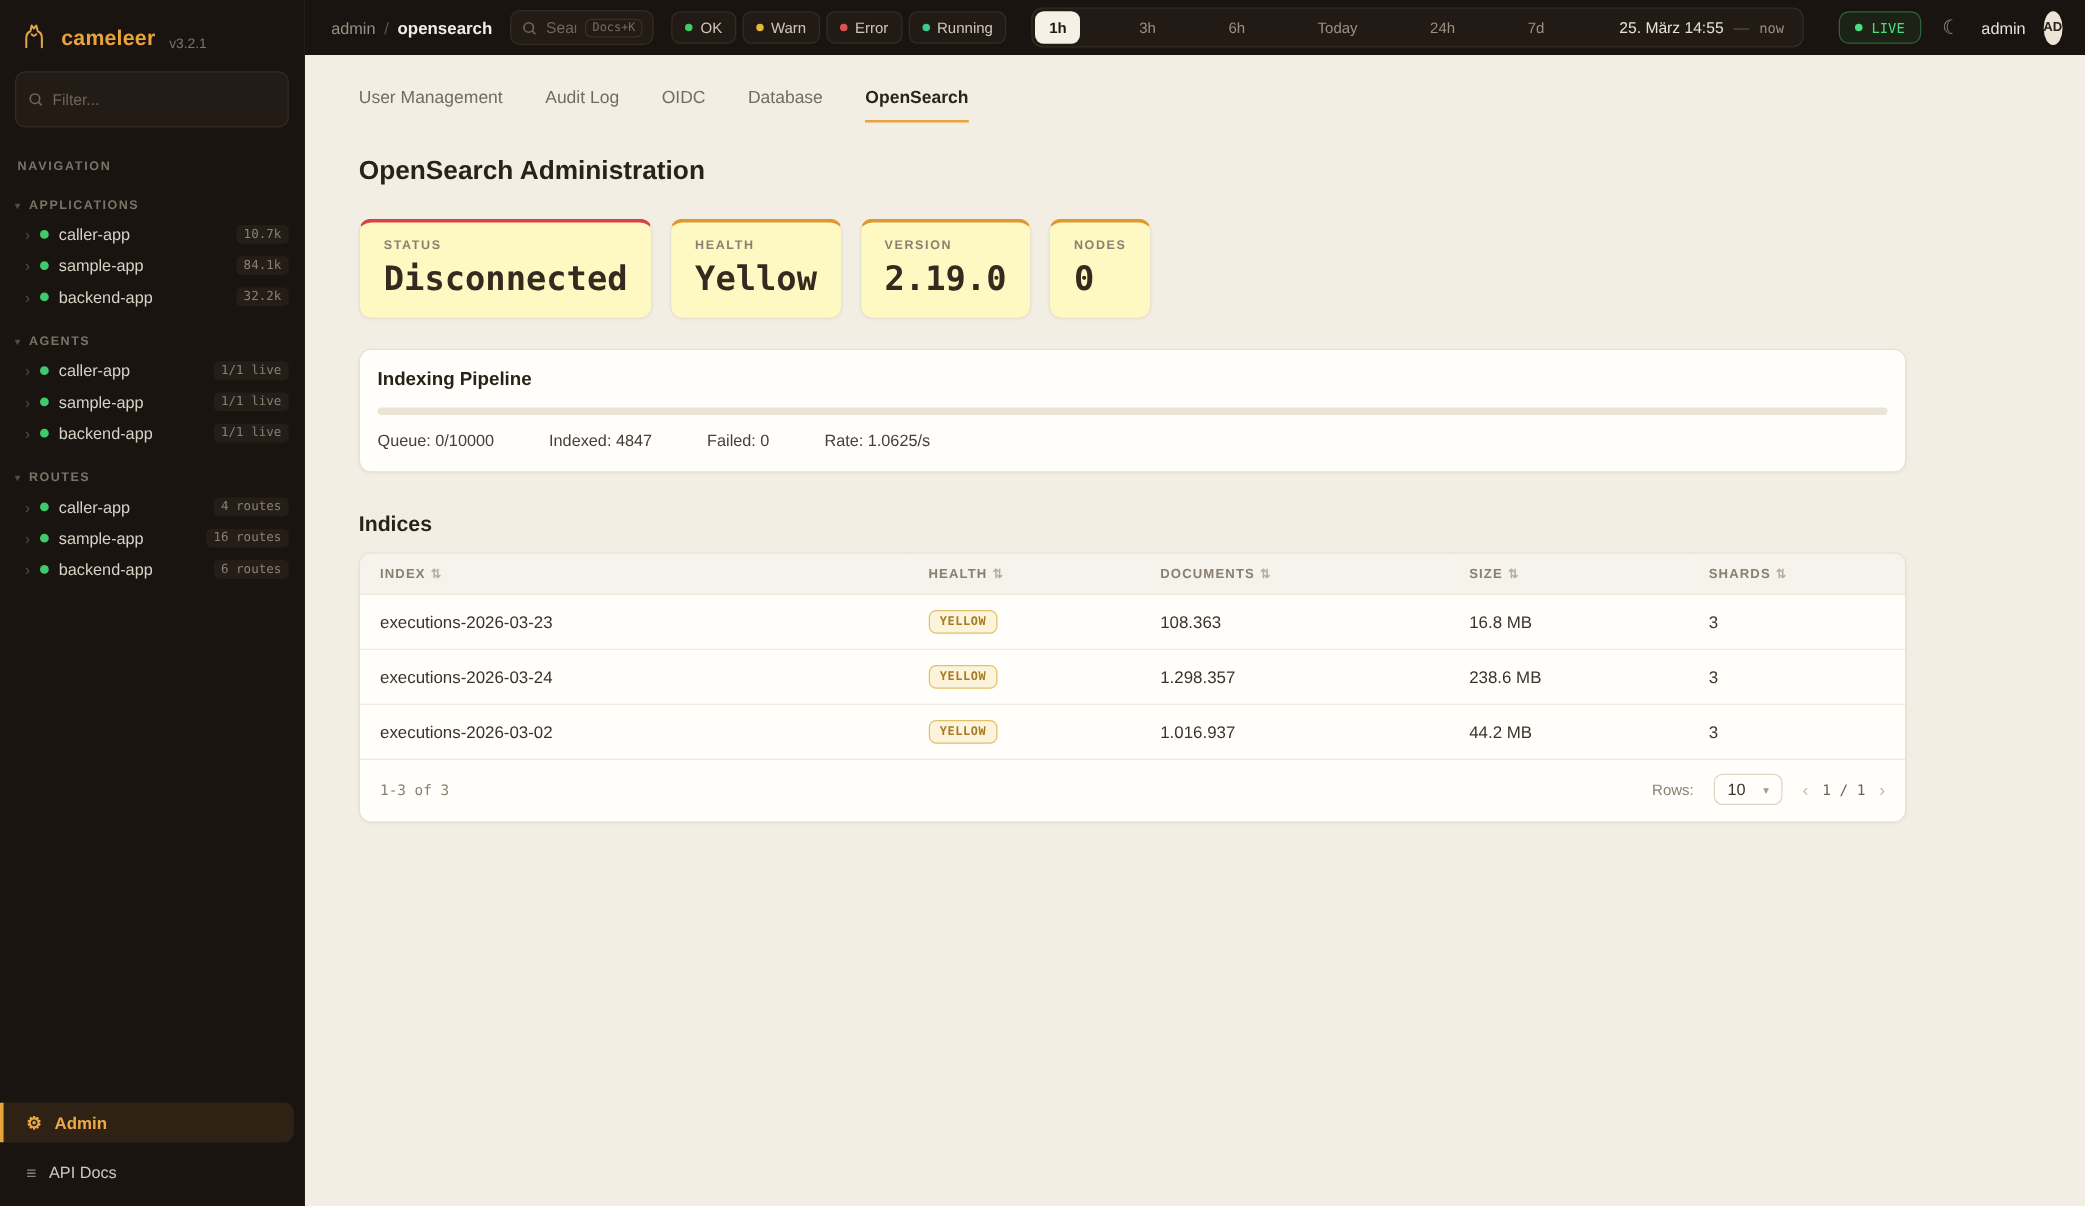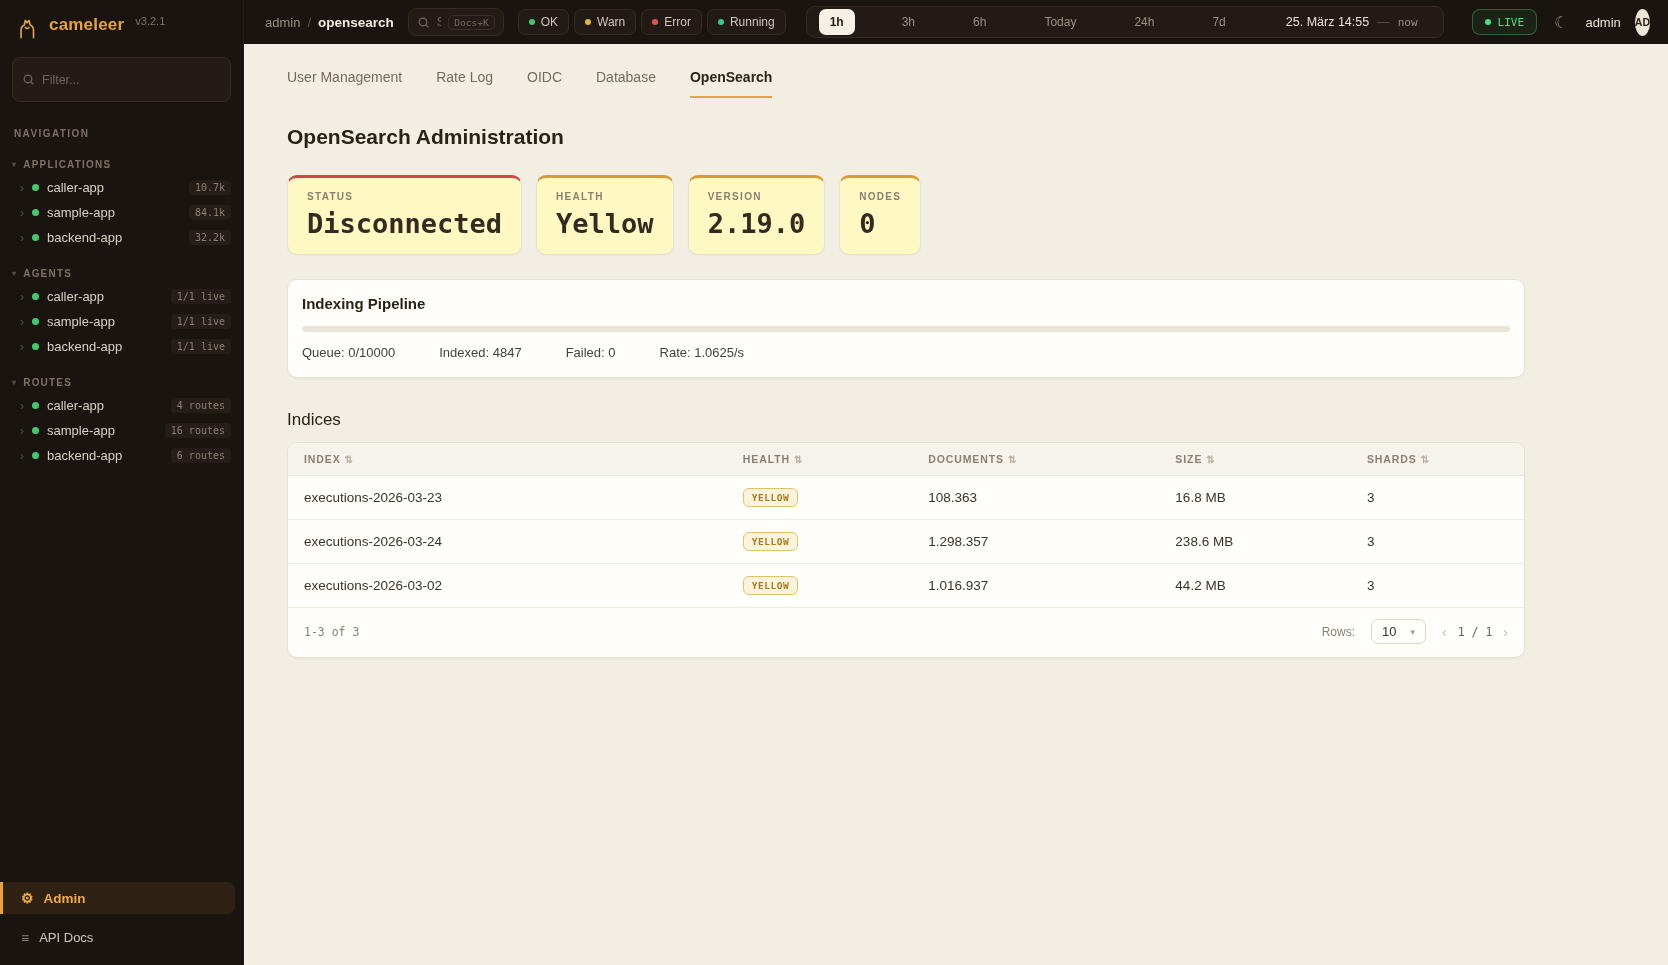--- a/index.html
+++ b/index.html
@@ -10,21 +10,21 @@
     display:flex;
     color:#2a2318;
   }
 
   
   .sidebar {
     width:244px; min-width:244px; height:965px;
     background:#1a1410; display:flex; flex-direction:column;
     border-right:1px solid #241d16;
   }
-  .logo-row { display:flex; align-items:flex-start; gap:9px; padding:15px 14px 10px; }
+  .logo-row { display:flex; align-items:flex-end; gap:9px; padding:15px 14px 10px; }
   .logo-mark { width:26px; height:26px; flex:none; }
   .logo-text { color:#e8a33d; font-weight:700; font-size:17px; letter-spacing:.2px; }
   .logo-version { color:#7d7265; font-size:11px; margin-left:2px; }
 
   .filter-box {
     margin:6px 12px 0; height:45px; background:#231c16;
     border:1px solid #352b21; border-radius:8px;
     display:flex; align-items:center; gap:7px; padding:0 9px;
   }
   .filter-box svg, .search-pill svg { flex:none; }
@@ -94,21 +94,21 @@
     display:flex; align-items:center; gap:6px; height:26px; padding:0 10px;
     border:1px solid #352b21; background:#221b15; border-radius:7px;
     color:#cfc7ba; font-size:12px; cursor:pointer; white-space:nowrap;
   }
   .pill .dot { width:6px; height:6px; }
   .dot-ok { background:#44c868; } .dot-warn { background:#e2b93b; }
   .dot-error { background:#e05252; } .dot-running { background:#3bc98f; }
 
   .time-group {
     display:flex; align-items:center; background:#221b15; border:1px solid #352b21;
-    border-radius:9px; padding:12px; height:32px; margin-left:6px;gap:36px;
+    border-radius:9px; padding:2px; height:32px; margin-left:6px;gap:36px;
   }
   .time-btn {
     height:26px; padding:0 11px; display:flex; align-items:center;
     color:#9a9083; font-size:12px; border-radius:7px; cursor:pointer; white-space:nowrap;
   }
   .time-btn.active { background:#f6f1e7; color:#221a11; font-weight:700; }
   .time-date { display:flex; align-items:center; gap:8px; padding:0 13px; font-size:12.5px; color:#e8e2d6; white-space:nowrap; }
   .time-date .sep { color:#5f564b; }
   .time-date .now { font-family:"DejaVu Sans Mono", monospace; font-size:11px; color:#9a9083; }
 
@@ -151,21 +151,21 @@
     font-size:27px; font-weight:700; color:#332b20; white-space:nowrap;
   }
 
   .panel { background:#fffefb; border:1px solid #e7e1d3; border-radius:10px; box-shadow:0 1px 2px rgba(40,30,10,.04); }
   .pipeline { margin-top:24px; padding:15px 14px 17px; }
   .pipeline-title { font-size:15px; font-weight:700; color:#292217; }
   .progress-track { margin-top:14px; height:6px; background:#ebe5d8; border-radius:3px; overflow:hidden; }
   .progress-fill { height:100%; width:0%; background:#e8a33d; border-radius:3px; }
   .pipeline-stats { display:flex; gap:44px; margin-top:13px; font-size:13px; color:#45403a; }
 
-  .section-title { margin-top:32px; font-size:17px; font-weight:400; color:#292217; }
+  .section-title { margin-top:32px; font-size:17px; font-weight:700; color:#292217; }
 
   .table-panel { margin-top:12px; overflow:hidden; }
   table { width:100%; border-collapse:collapse; table-layout:fixed; }
   col.c1{width:35.5%} col.c2{width:15%} col.c3{width:20%} col.c4{width:15.5%} col.c5{width:14%}
   thead tr { background:#f6f3ec; }
   th {
     text-align:left; font-size:10.5px; color:#8a8072; letter-spacing:.9px;
     font-weight:700; padding:10px 16px; cursor:pointer; white-space:nowrap;
   }
   .sort-glyph { color:#b8af9f; margin-left:4px; font-size:10px; }
@@ -355,21 +355,21 @@
     </button>
     <span class="user-name">admin</span>
     <div class="avatar">AD</div>
   </header>
 
   <main class="main">
     <div class="content">
 
       <div class="tabs">
         <div class="tab">User Management</div>
-        <div class="tab">Rate Log</div>
+        <div class="tab">Audit Log</div>
         <div class="tab">OIDC</div>
         <div class="tab">Database</div>
         <div class="tab active">OpenSearch</div>
       </div>
 
       <h1 class="page-title">OpenSearch Administration</h1>
 
       <div class="stats-row">
         <div class="stat-card accent-red">
           <div class="stat-label">STATUS</div>

